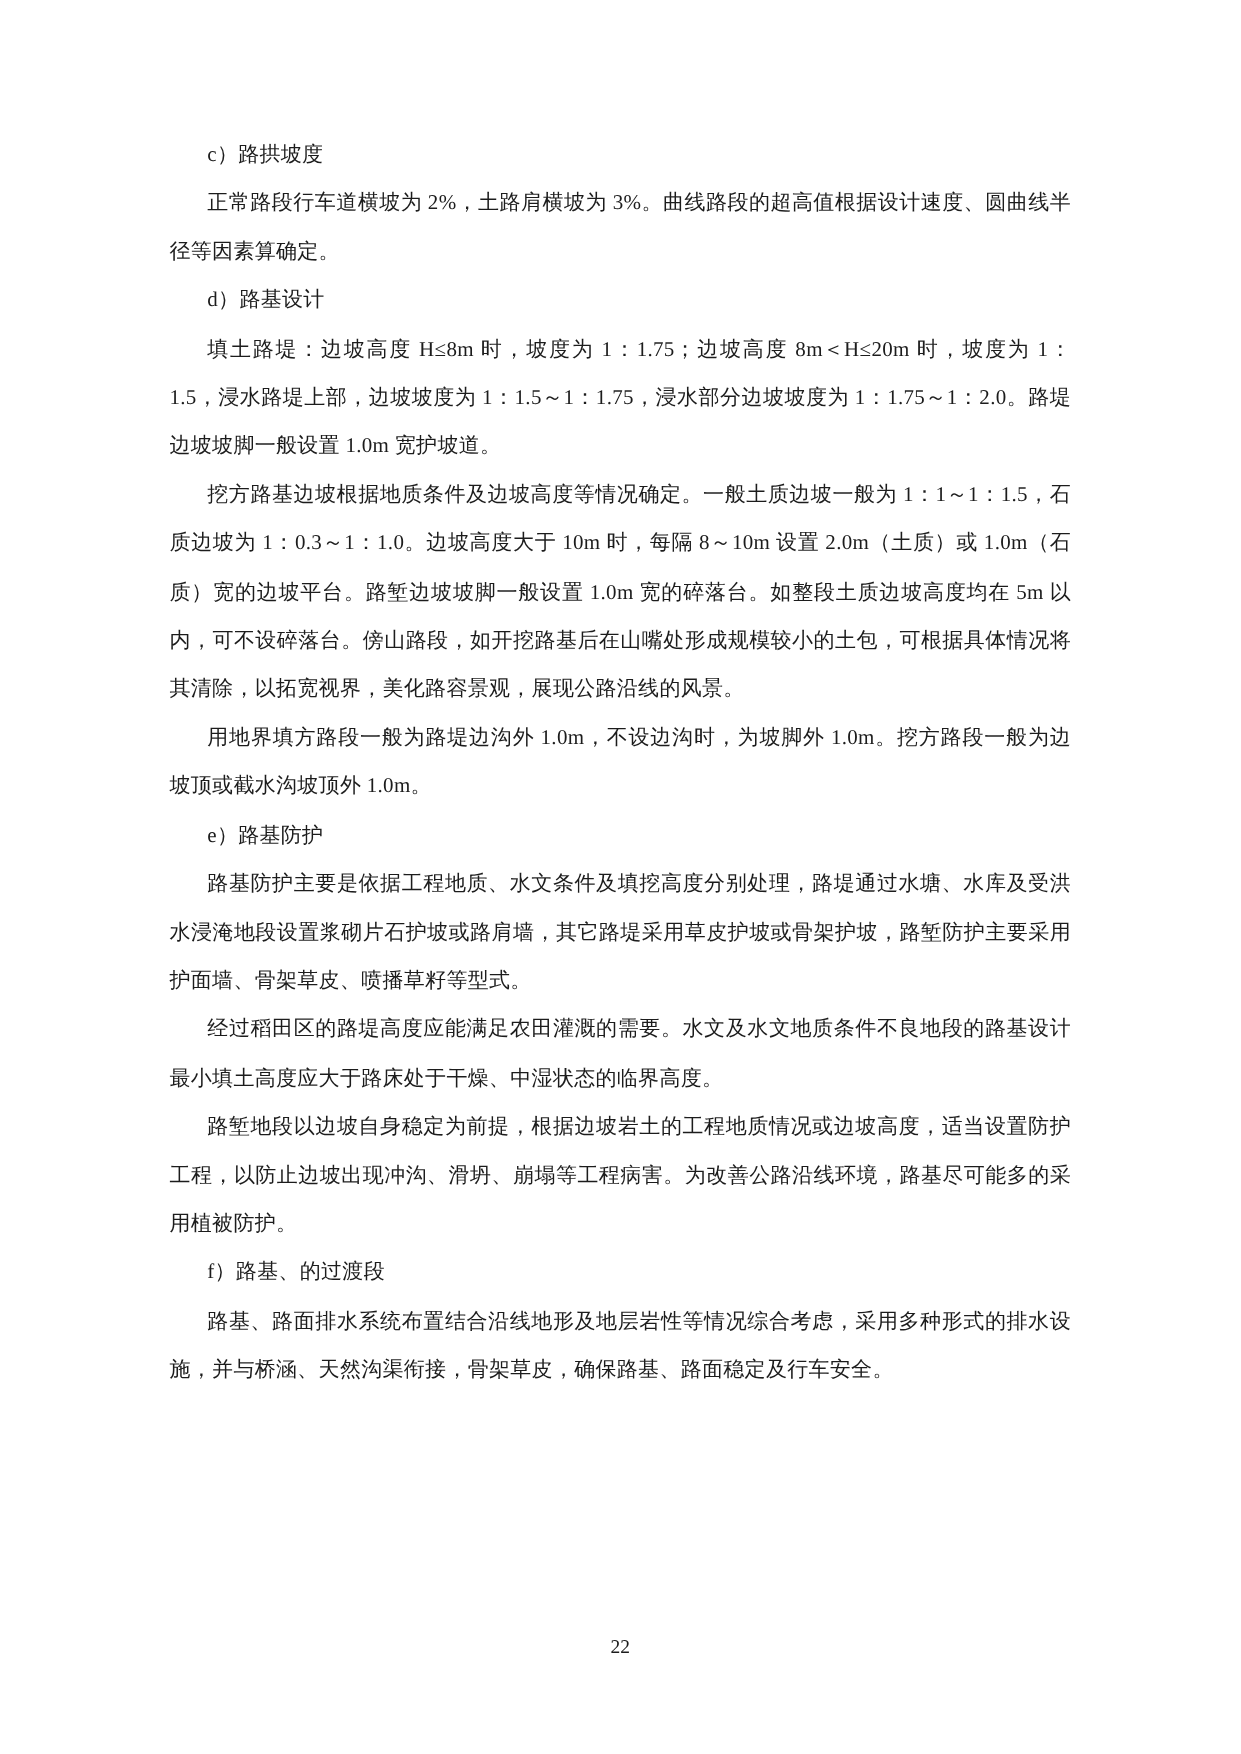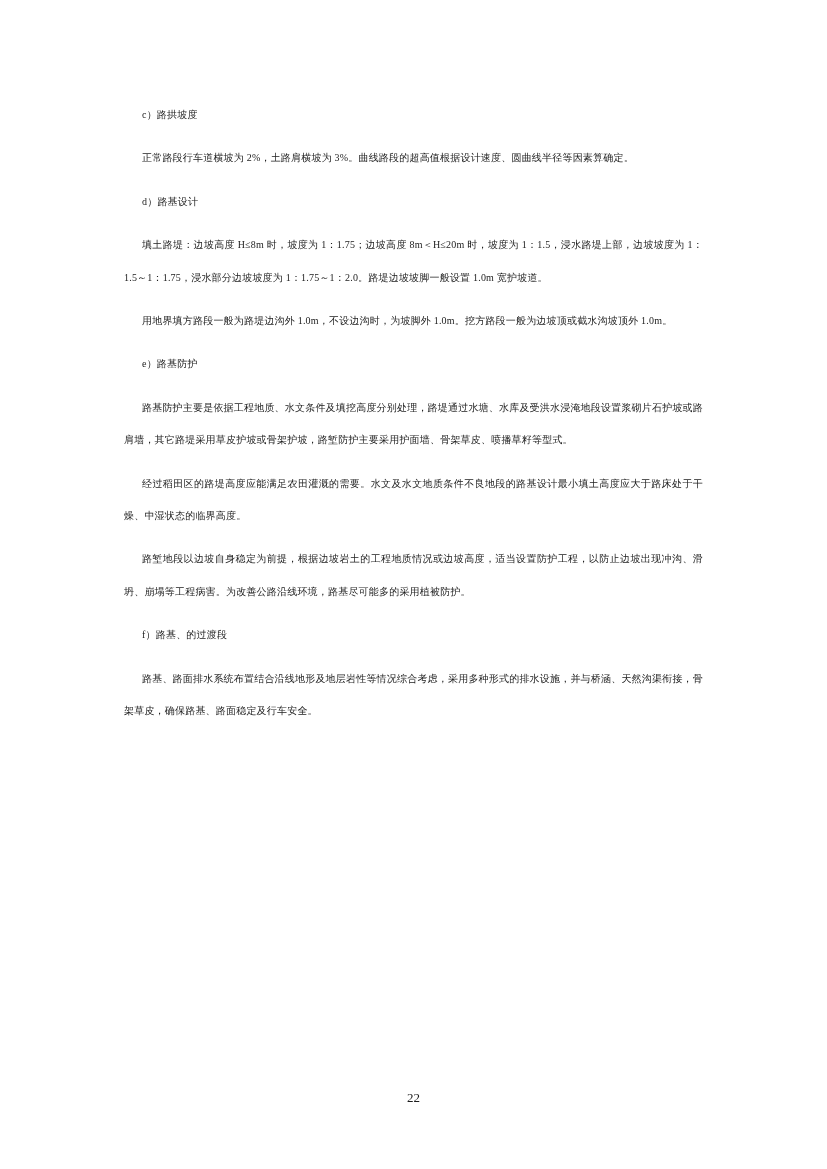--- a/index.html
+++ b/index.html
@@ -17,23 +17,23 @@
     font-family: "Liberation Serif", "DejaVu Serif", serif;
     color: #1c1c1c;
   }
   .content {
     position: absolute;
     left: 113px;
     top: 88px;
     width: 601px;
   }
   .content p {
-    margin: 11px;
+    margin: 0;
     padding: 0;
-    font-size: 10px;
+    font-size: 14px;
     line-height: 32.4px;
     text-indent: 1.8em;
     letter-spacing: 0.2px;
   }
   .content p.doc-para {
     text-align: justify;
     text-justify: inter-ideograph;
   }
   .content p.doc-heading {
     text-align: left;
@@ -51,20 +51,21 @@
 </style>
 </head>
 <body>
 
 <div class="page">
   <div class="content">
       <p class="doc-heading">c）路拱坡度</p>
       <p class="doc-para">正常路段行车道横坡为 2%，土路肩横坡为 3%。曲线路段的超高值根据设计速度、圆曲线半径等因素算确定。</p>
       <p class="doc-heading">d）路基设计</p>
       <p class="doc-para">填土路堤：边坡高度 H≤8m 时，坡度为 1：1.75；边坡高度 8m＜H≤20m 时，坡度为 1：1.5，浸水路堤上部，边坡坡度为 1：1.5～1：1.75，浸水部分边坡坡度为 1：1.75～1：2.0。路堤边坡坡脚一般设置 1.0m 宽护坡道。</p>
+      <p class="doc-para">挖方路基边坡根据地质条件及边坡高度等情况确定。一般土质边坡一般为 1：1～1：1.5，石质边坡为 1：0.3～1：1.0。边坡高度大于 10m 时，每隔 8～10m 设置 2.0m（土质）或 1.0m（石质）宽的边坡平台。路堑边坡坡脚一般设置 1.0m 宽的碎落台。如整段土质边坡高度均在 5m 以内，可不设碎落台。傍山路段，如开挖路基后在山嘴处形成规模较小的土包，可根据具体情况将其清除，以拓宽视界，美化路容景观，展现公路沿线的风景。</p>
       <p class="doc-para">用地界填方路段一般为路堤边沟外 1.0m，不设边沟时，为坡脚外 1.0m。挖方路段一般为边坡顶或截水沟坡顶外 1.0m。</p>
       <p class="doc-heading">e）路基防护</p>
       <p class="doc-para">路基防护主要是依据工程地质、水文条件及填挖高度分别处理，路堤通过水塘、水库及受洪水浸淹地段设置浆砌片石护坡或路肩墙，其它路堤采用草皮护坡或骨架护坡，路堑防护主要采用护面墙、骨架草皮、喷播草籽等型式。</p>
       <p class="doc-para">经过稻田区的路堤高度应能满足农田灌溉的需要。水文及水文地质条件不良地段的路基设计最小填土高度应大于路床处于干燥、中湿状态的临界高度。</p>
       <p class="doc-para">路堑地段以边坡自身稳定为前提，根据边坡岩土的工程地质情况或边坡高度，适当设置防护工程，以防止边坡出现冲沟、滑坍、崩塌等工程病害。为改善公路沿线环境，路基尽可能多的采用植被防护。</p>
       <p class="doc-heading">f）路基、的过渡段</p>
       <p class="doc-para">路基、路面排水系统布置结合沿线地形及地层岩性等情况综合考虑，采用多种形式的排水设施，并与桥涵、天然沟渠衔接，骨架草皮，确保路基、路面稳定及行车安全。</p>
     </div>
   <div class="page-number">22</div>
 </div>

